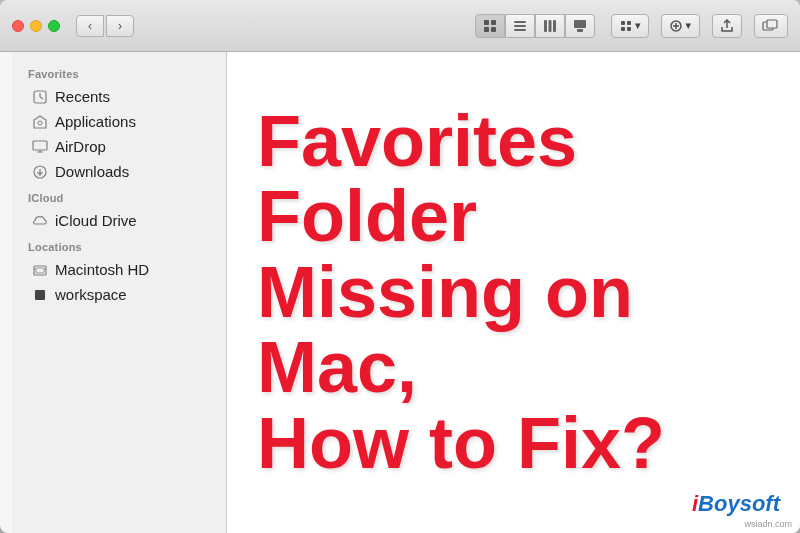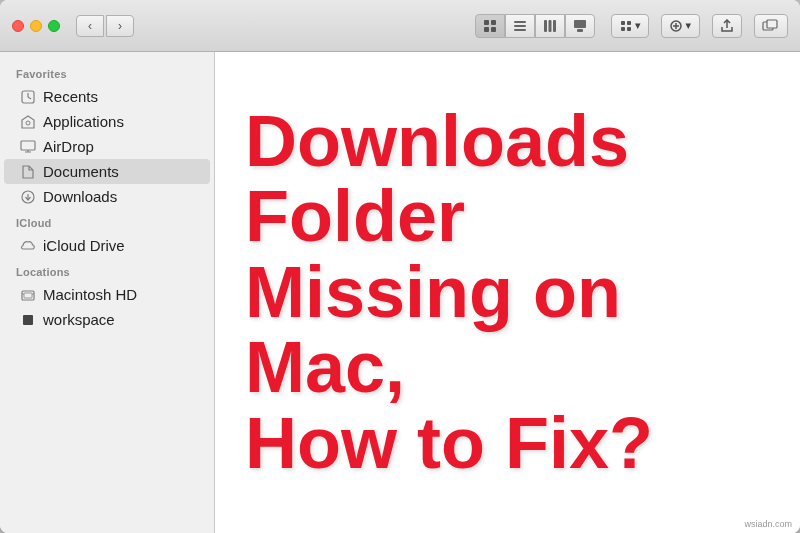--- a/index.html
+++ b/index.html
@@ -143,20 +143,21 @@
       color: #666;
       font-size: 16px;
       margin-left: 4px;
     }
 
     
     .main-area {
       display: flex;
       flex: 1;
       overflow: hidden;
+      padding-left: 12px;
     }
 
     
     .sidebar {
       width: 215px;
       background: #f0f0f0;
       border-right: 1px solid #c8c8c8;
       overflow-y: auto;
       flex-shrink: 0;
       padding-top: 8px;
@@ -368,29 +369,20 @@
         <div class="sidebar-icon">
           <svg width="16" height="16" viewBox="0 0 16 16" fill="none">
             <rect x="1" y="2" width="14" height="9" rx="1" stroke="#808080" stroke-width="1.2" fill="none"></rect>
             <line x1="5" y1="13" x2="11" y2="13" stroke="#808080" stroke-width="1.2"></line>
             <line x1="8" y1="11" x2="8" y2="13" stroke="#808080" stroke-width="1.2"></line>
           </svg>
         </div>
         <span class="sidebar-item-text">AirDrop</span>
       </div>
 
-      <div class="sidebar-item active">
-        <div class="sidebar-icon">
-          <svg width="16" height="16" viewBox="0 0 16 16" fill="none">
-            <path d="M3 2 L9 2 L13 6 L13 14 L3 14 Z" stroke="#808080" stroke-width="1.2" fill="none"></path>
-            <path d="M9 2 L9 6 L13 6" stroke="#808080" stroke-width="1.2" fill="none"></path>
-          </svg>
-        </div>
-        <span class="sidebar-item-text">Documents</span>
-      </div>
 
       <div class="sidebar-item">
         <div class="sidebar-icon">
           <svg width="16" height="16" viewBox="0 0 16 16" fill="none">
             <circle cx="8" cy="8" r="6" stroke="#808080" stroke-width="1.2" fill="none"></circle>
             <path d="M8 5 L8 10" stroke="#808080" stroke-width="1.2"></path>
             <path d="M5.5 8 L8 11 L10.5 8" stroke="#808080" stroke-width="1.2" fill="none"></path>
           </svg>
         </div>
         <span class="sidebar-item-text">Downloads</span>
@@ -427,20 +419,23 @@
             <rect x="3" y="3" width="10" height="10" rx="1" fill="#444"></rect>
           </svg>
         </div>
         <span class="sidebar-item-text">workspace</span>
       </div>
 
     </div>
 
     <div class="content-area">
       <div class="overlay-text">
-        <div class="headline">Downloads Folder</div>
+        <div class="headline">Favorites Folder</div>
         <div class="headline">Missing on Mac,</div>
         <div class="headline">How to Fix?</div>
       </div>
+      <div class="brand">
+        <span class="brand-i">i</span><span>Boysoft</span>
+      </div>
       <div class="watermark">wsiadn.com</div>
     </div>
   </div>
 </div>
 
 </body></html>

